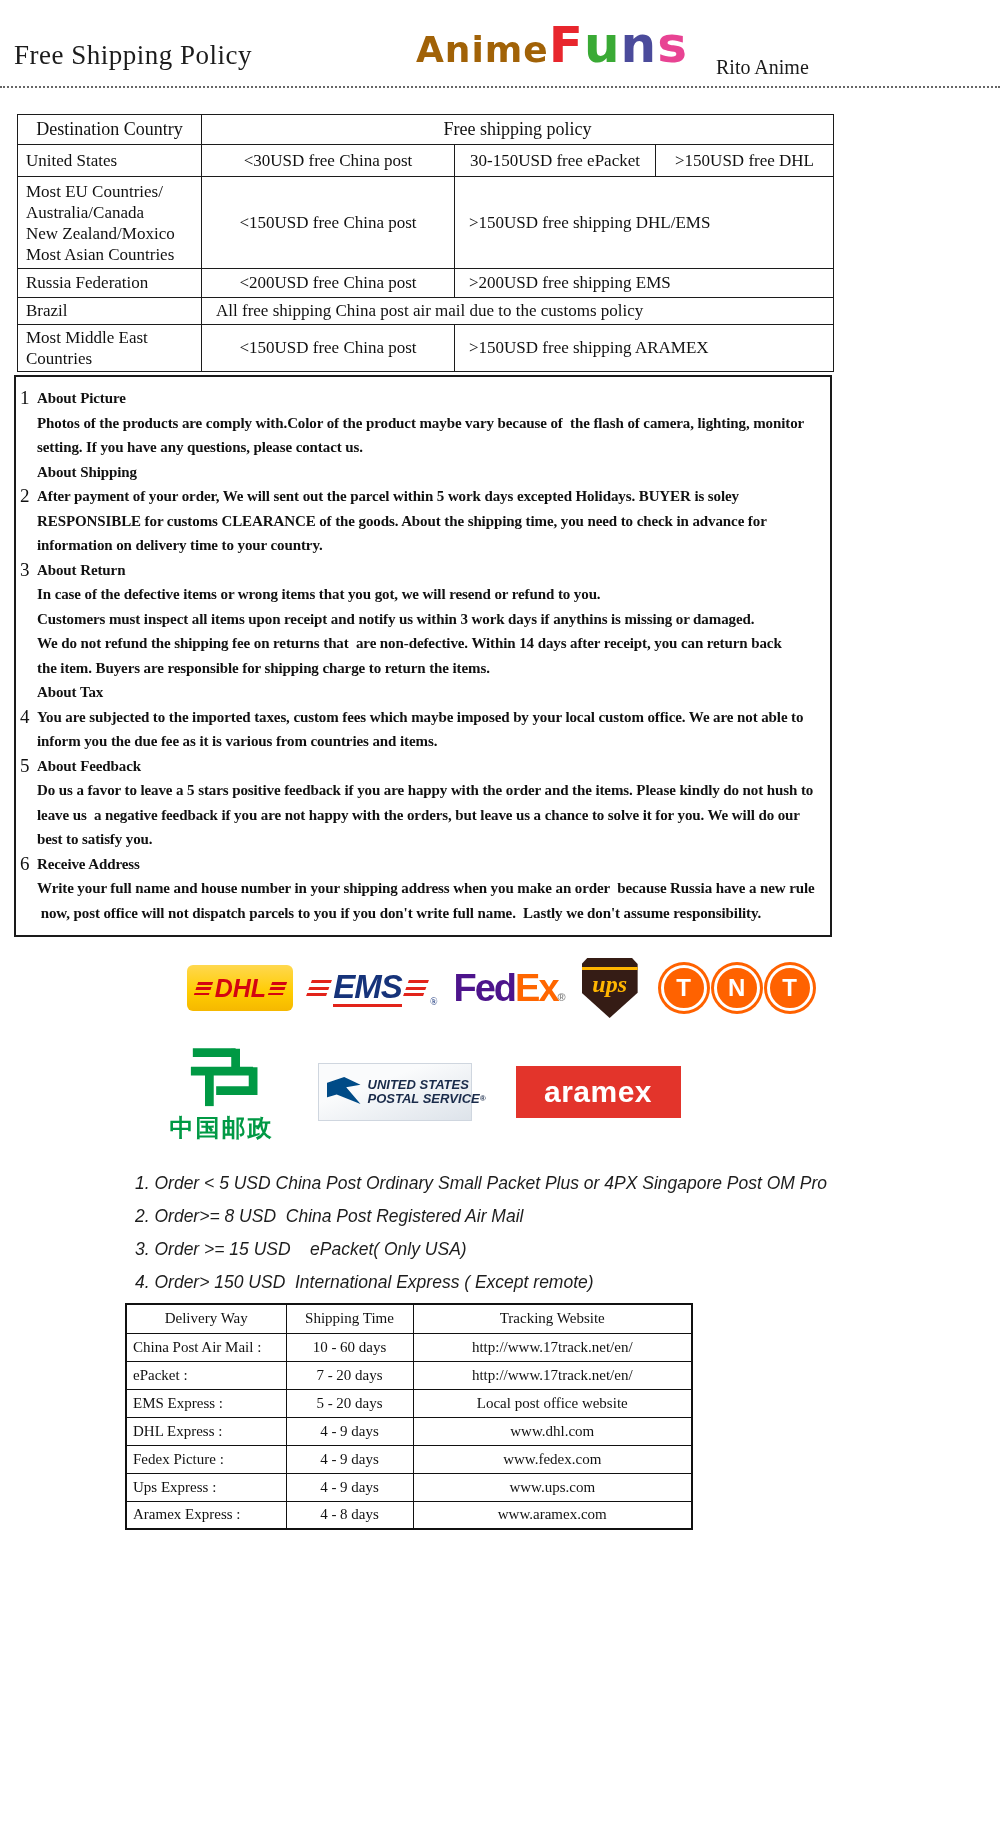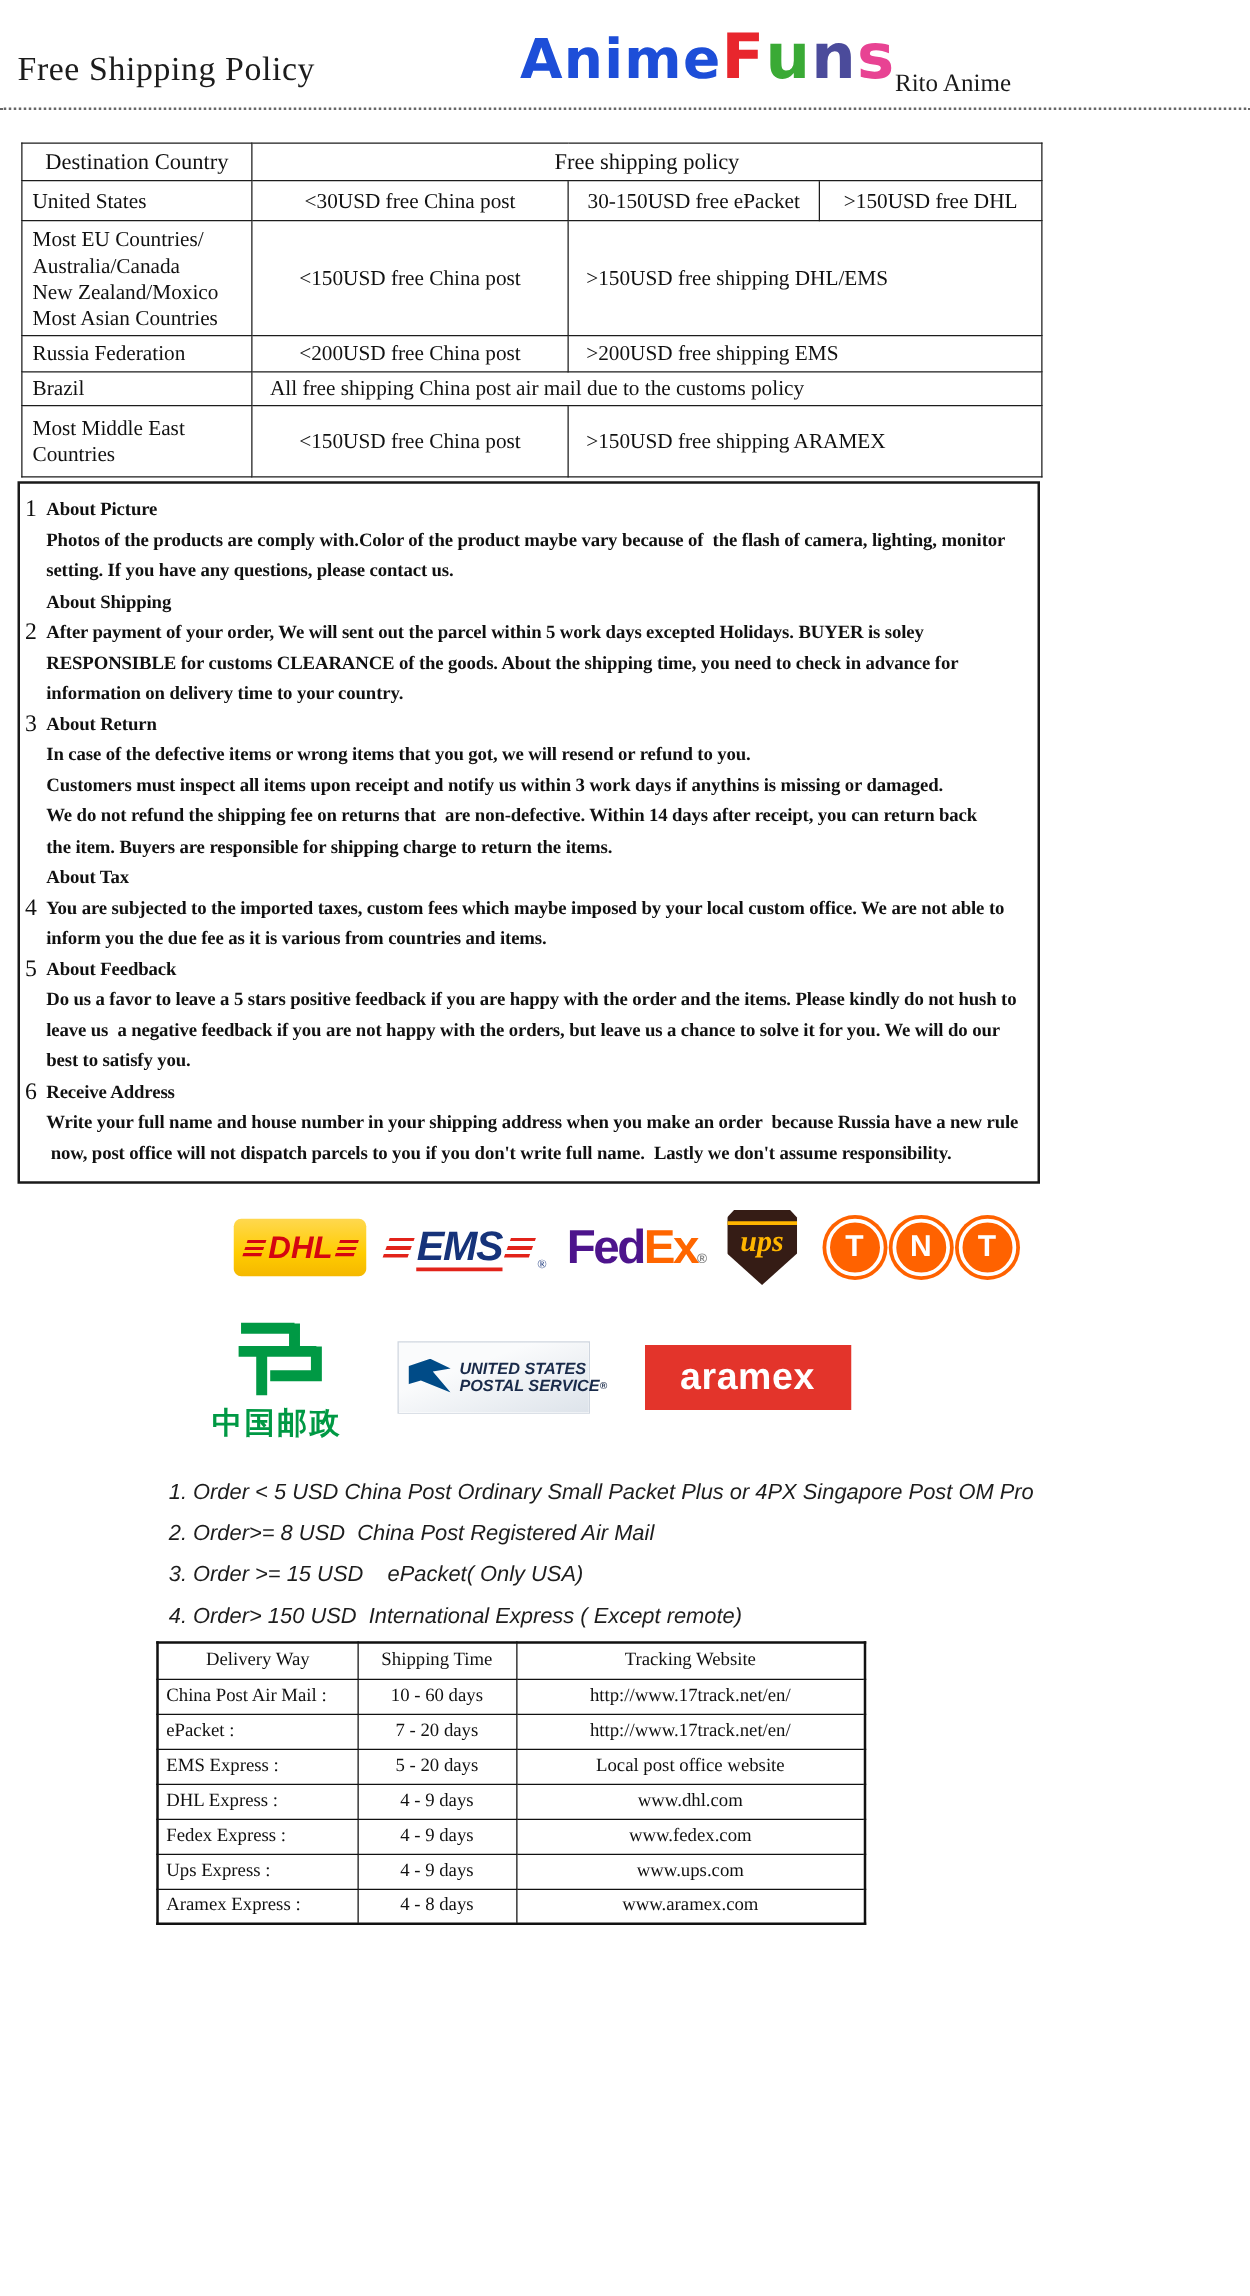--- a/index.html
+++ b/index.html
@@ -16,21 +16,21 @@
   }
 
   
   .header { position: relative; height: 90px; }
   .page-title {
     position: absolute; left: 14px; top: 40px;
     font-size: 27px; letter-spacing: 0.5px; color: #1c1c1c;
   }
   .brand { position: absolute; left: 416px; top: 16px; font-family: "DejaVu Sans", sans-serif; font-weight: bold; letter-spacing: 1px; white-space: nowrap; }
   .brand span { display: inline-block; vertical-align: baseline; }
-  .bp0 { font-size: 44px; color: #1d4ed8; }
+  .bp0 { font-size: 36px; color: #a16207; }
   .bp1 { font-size: 50px; color: #e8262d; }
   .bp2 { font-size: 50px; color: #3aaa35; }
   .bp3 { font-size: 50px; color: #4b4b9b; }
   .bp4 { font-size: 50px; color: #e84393; }
   .brand-sub { position: absolute; left: 716px; top: 56px; font-size: 20px; color: #1a1a1a; white-space: nowrap; }
   .dotted { position: absolute; left: 0; right: 0; top: 86px; border-top: 2px dotted #666; }
 
   
   table { border-collapse: collapse; }
   .policy-table {
@@ -40,21 +40,21 @@
     border: 1px solid #b91c1c;
     table-layout: fixed;
   }
   .policy-table td { border: 1.5px solid #1c1c1c; padding: 2px 8px; vertical-align: middle; }
   .policy-table .th { text-align: center; font-size: 18px; }
   .policy-table .ctr { text-align: center; padding: 2px 4px; }
   .policy-table .cl { text-align: left; padding-left: 14px; }
   .policy-table .cc { text-align: left; padding-left: 8px; }
   .multiline { white-space: pre-line; line-height: 21px; }
   .r-head { height: 30px; } .r-us { height: 32px; } .r-eu { height: 92px; }
-  .r-ru { height: 29px; } .r-br { height: 27px; } .r-me { height: 57px; }
+  .r-ru { height: 29px; } .r-br { height: 27px; } .r-me { height: 47px; }
 
   
   .notes-box {
     margin: 3px 0 0 14px;
     width: 818px;
     border: 2px solid #1a1a1a;
     padding: 9px 6px 10px 0;
     overflow: hidden;
   }
   .nline {
@@ -312,21 +312,21 @@
       <td class="dw">EMS Express :</td>
       <td class="dt">5 - 20 days</td>
       <td class="ds">Local post office website</td>
     </tr>
     <tr>
       <td class="dw">DHL Express :</td>
       <td class="dt">4 - 9 days</td>
       <td class="ds">www.dhl.com</td>
     </tr>
     <tr>
-      <td class="dw">Fedex Express :</td>
+      <td class="dw">Fedex Picture :</td>
       <td class="dt">4 - 9 days</td>
       <td class="ds">www.fedex.com</td>
     </tr>
     <tr>
       <td class="dw">Ups Express :</td>
       <td class="dt">4 - 9 days</td>
       <td class="ds">www.ups.com</td>
     </tr>
     <tr>
       <td class="dw">Aramex Express :</td>

